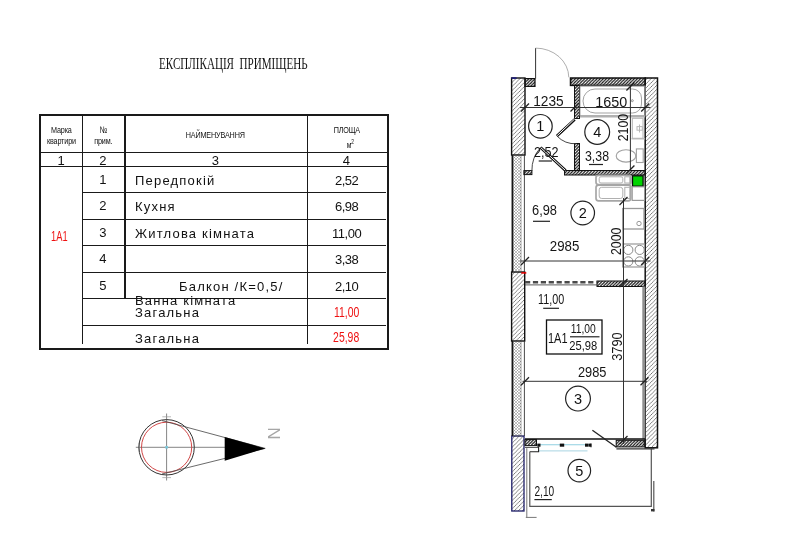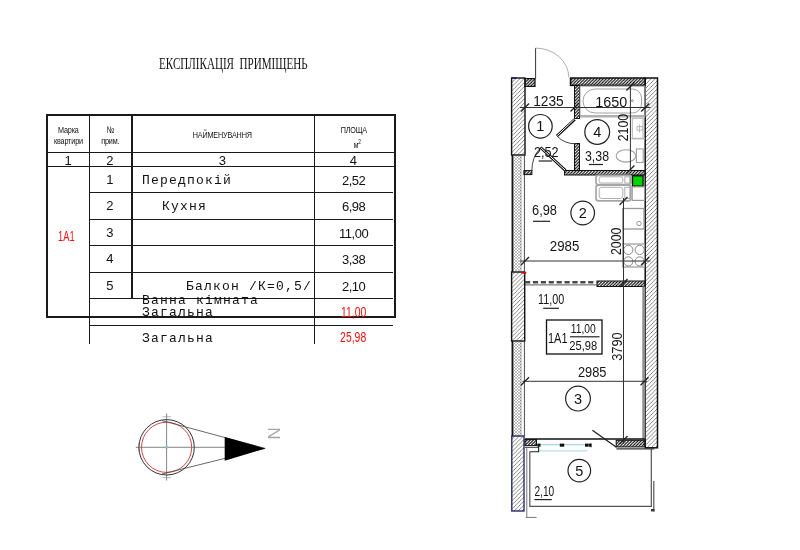--- a/index.html
+++ b/index.html
@@ -3,25 +3,25 @@
 <meta charset="utf-8">
 <style>
   html,body{margin:0;padding:0;}
   body{width:800px;height:550px;background:#fff;position:relative;overflow:hidden;
        font-family:"Liberation Sans",sans-serif;color:#111;}
   .abs{position:absolute;}
   #title{left:158.5px;top:53.5px;font-family:"Liberation Serif",serif;
          font-size:16.5px;color:#151515;white-space:nowrap;
          transform:scaleX(0.672);transform-origin:0 0;}
   
-  #tbl{left:46px;top:114px;width:349.5px;height:204px;border:2px solid #1a1a1a;box-sizing:border-box;}
+  #tbl{left:39px;top:114px;width:349.5px;height:236px;border:2px solid #1a1a1a;box-sizing:border-box;}
   .vl{position:absolute;width:1.4px;background:#1a1a1a;}
   .hl{position:absolute;height:1.4px;background:#1a1a1a;}
   .ct{position:absolute;text-align:center;}
-  .lt{position:absolute;text-align:left;font-family:Liberation Mono, monospace;}
+  .lt{position:absolute;text-align:left;}
   .t13{font-size:13px;letter-spacing:0.5px;}
   .t11{font-size:9.5px;letter-spacing:-0.2px;transform:scaleX(0.76);}
   .red{color:#ee1111;}
   .sqz{display:inline-block;transform:scaleX(0.72);transform-origin:50% 50%;}
   .lt13{font-size:13px;letter-spacing:1.2px;}
   .n13{font-size:13px;letter-spacing:-0.45px;}
 </style>
 </head>
 <body>
 <div id="title" class="abs">ЕКСПЛІКАЦІЯ&nbsp; ПРИМІЩЕНЬ</div>
@@ -48,23 +48,24 @@
 
   <div class="ct t13" style="left:0;top:36.5px;width:40.8px;">1</div>
   <div class="ct t13" style="left:40.8px;top:36.5px;width:42.5px;">2</div>
   <div class="ct t13" style="left:83.3px;top:36.5px;width:182.5px;">3</div>
   <div class="ct t13" style="left:265.8px;top:36.5px;width:79.7px;">4</div>
 
   <div class="ct t13" style="left:40.8px;top:55.5px;width:42.5px;">1</div>
   <div class="lt lt13" style="left:94px;top:56.5px;">Передпокій</div>
   <div class="ct n13" style="left:265.8px;top:56.5px;width:79.7px;">2,52</div>
   <div class="ct t13" style="left:40.8px;top:82px;width:42.5px;">2</div>
-  <div class="lt lt13" style="left:94px;top:83px;margin-left:20px;">Кухня</div>
+  <div class="lt lt13" style="left:94px;top:83px;">Кухня</div>
   <div class="ct n13" style="left:265.8px;top:83px;width:79.7px;">6,98</div>
   <div class="ct t13" style="left:40.8px;top:108.5px;width:42.5px;">3</div>
+  <div class="lt lt13" style="left:94px;top:109.5px;">Житлова кімната</div>
   <div class="ct n13" style="left:265.8px;top:109.5px;width:79.7px;">11,00</div>
   <div class="ct t13" style="left:40.8px;top:135px;width:42.5px;">4</div>
   <div class="lt lt13" style="left:94px;top:136px;margin-top:41px;">Ванна кімната</div>
   <div class="ct n13" style="left:265.8px;top:136px;width:79.7px;">3,38</div>
   <div class="ct t13" style="left:40.8px;top:161.5px;width:42.5px;">5</div>
   <div class="lt lt13" style="left:94px;top:162.5px;padding-left:44px;">Балкон /К=0,5/</div>
   <div class="ct n13" style="left:265.8px;top:162.5px;width:79.7px;">2,10</div>
   <div class="lt lt13" style="left:94px;top:189px;">Загальна</div>
   <div class="ct red" style="left:265.8px;top:187.5px;width:79.7px;font-size:14.5px;"><span class="sqz">11,00</span></div>
   <div class="lt lt13" style="left:94px;top:214.5px;">Загальна</div>

